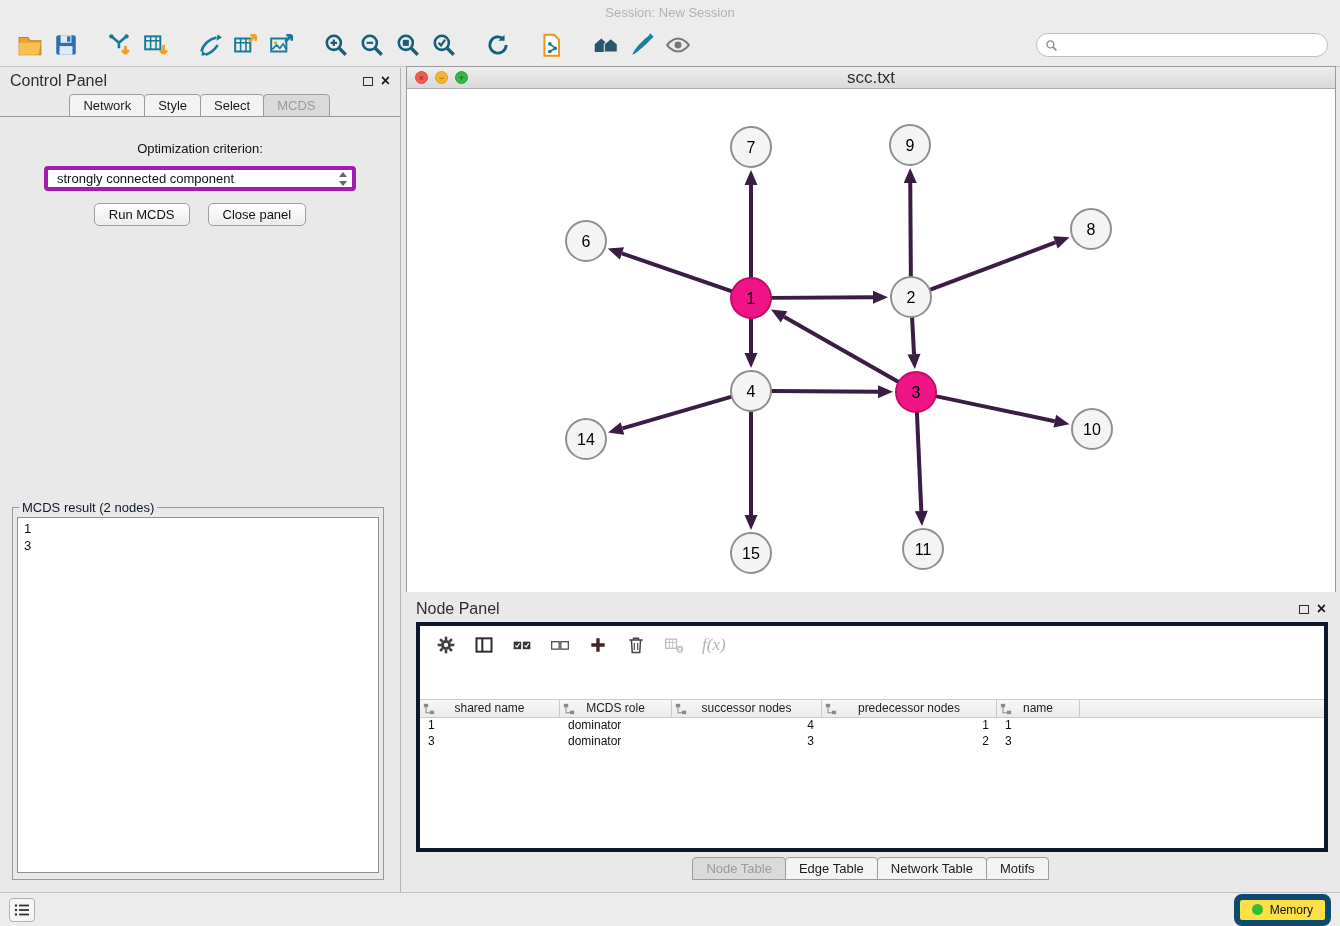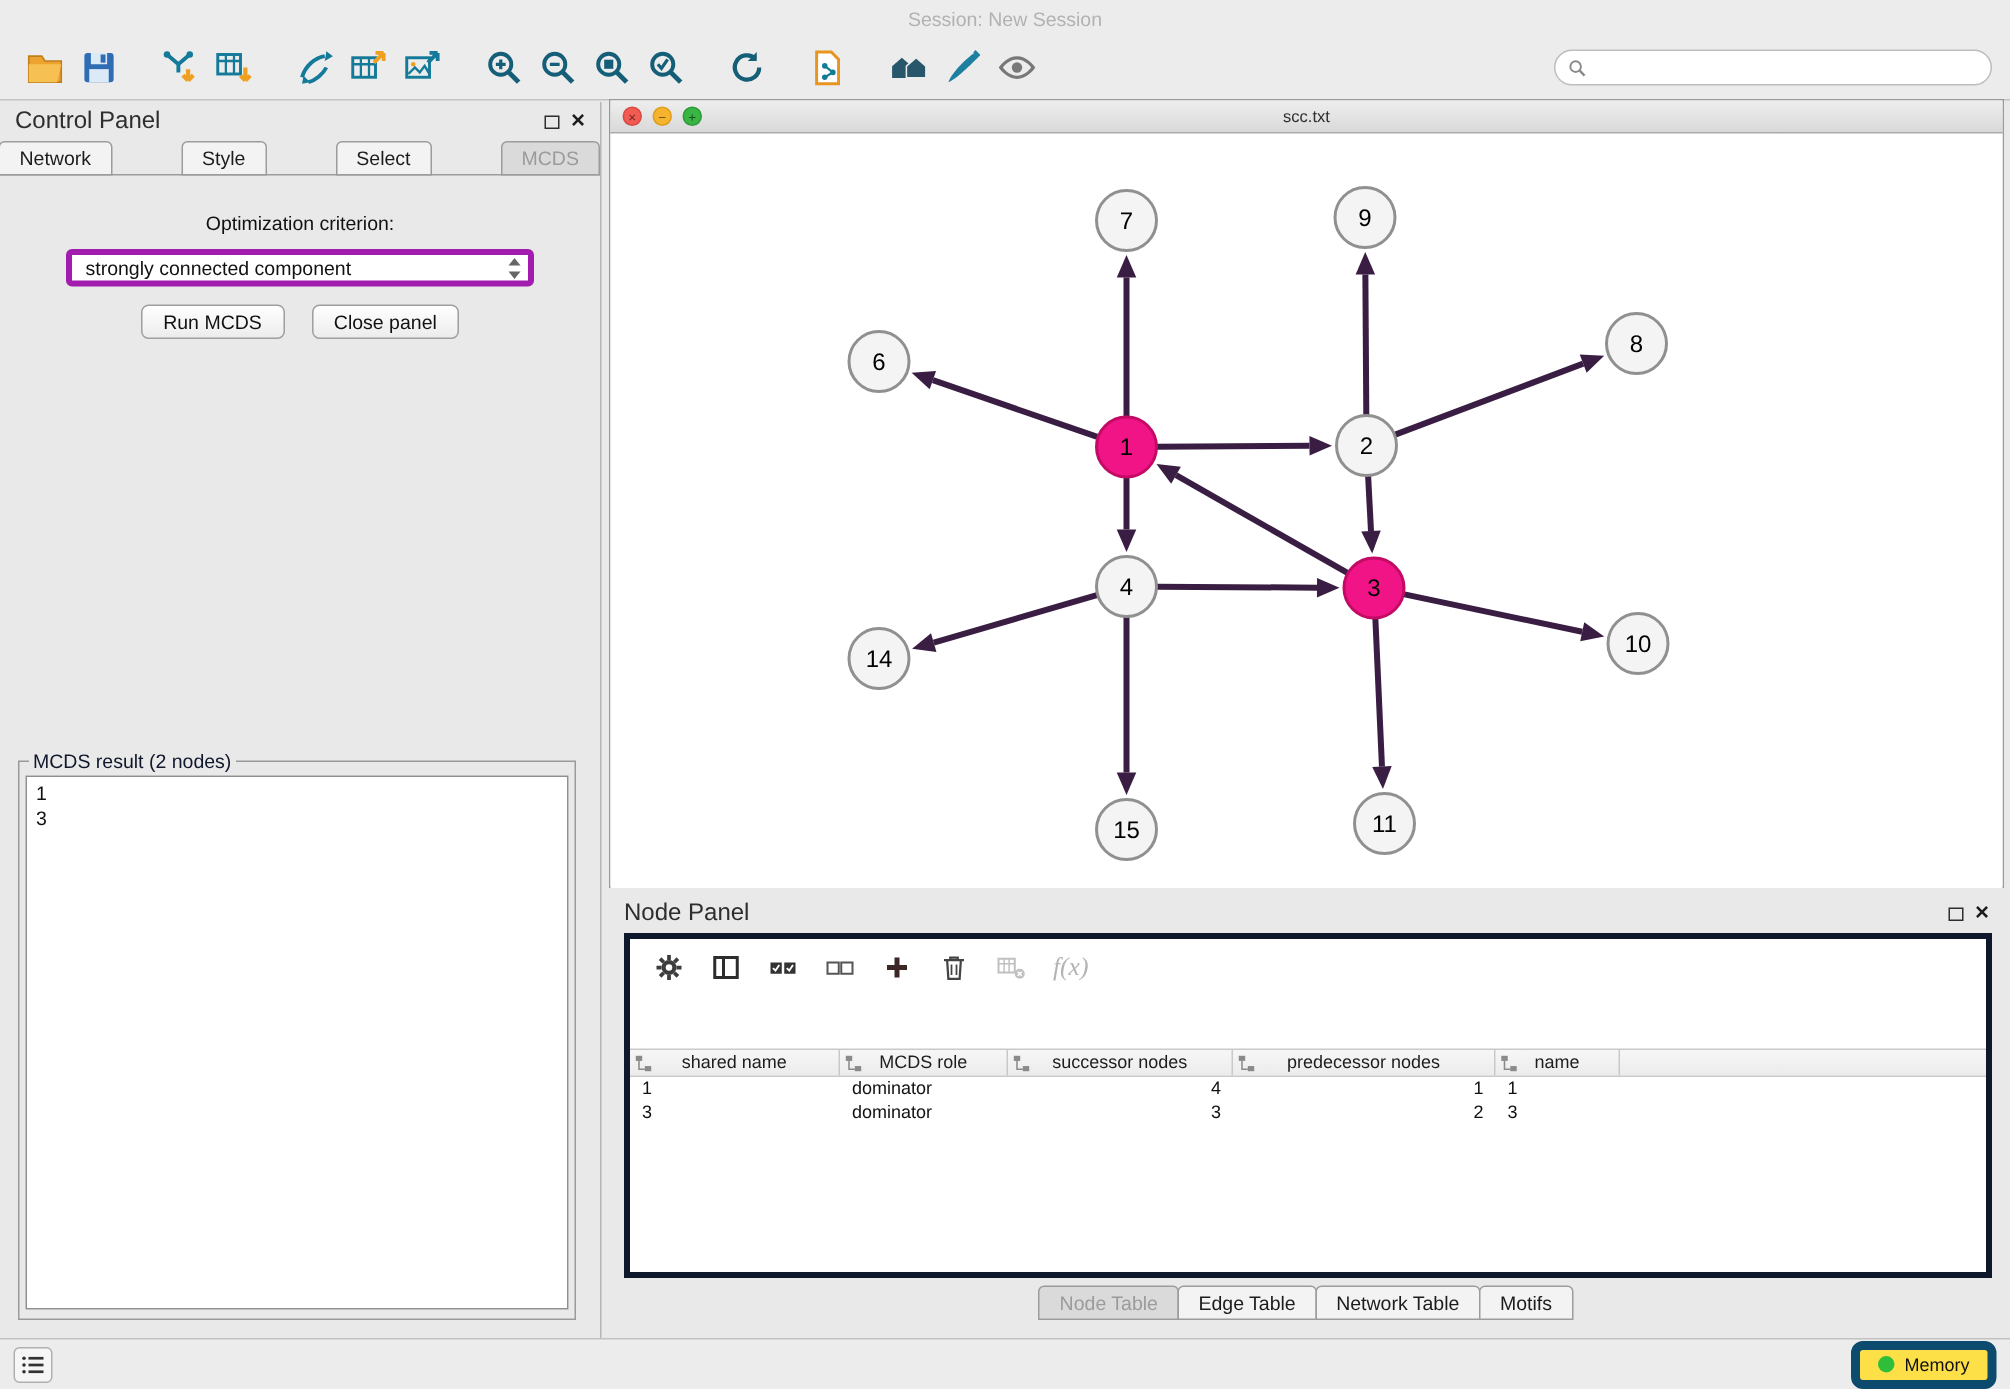--- a/index.html
+++ b/index.html
@@ -25,21 +25,21 @@
                align-items:center; padding:0 8px; gap:5px; }
   .searchbox input { border:none; outline:none; flex:1; font-size:13px; background:transparent; font-family:"Liberation Sans",sans-serif; }
 
   
   .control-panel { position:absolute; left:0; top:68px; width:401px; bottom:34px;
                    background:#e9e9e9; border-right:1px solid #b5b5b5; }
   .panel-header { height:26px; display:flex; align-items:center; padding:0 10px; gap:8px; }
   .panel-header .ph-title { font-size:16px; color:#2e2e2e; flex:1; }
   .box-icon { width:10px; height:9px; border:1.5px solid #2e2e2e; display:inline-block; }
   .x-icon { font-size:16px; font-weight:bold; color:#1c1c1c; line-height:10px; }
-  .tabs { display:flex; justify-content:space-between; position:relative; z-index:2; }
+  .tabs { display:flex; justify-content:center; position:relative; z-index:2; }
   .tab { font-size:13px; padding:3px 13px; background:#f3f3f3; border:1px solid #9c9c9c;
          margin-left:-1px; border-radius:4px 4px 0 0; color:#1c1c1c; }
   .tab.active { background:#dadada; color:#9b9b9b; }
   .cp-content { border-top:1px solid #9c9c9c; margin-top:-1px; padding-top:24px; height:100%; }
   .opt-label { text-align:center; font-size:13px; color:#111; }
   .selectbox { width:312px; height:25px; margin:10px auto 0 auto; background:#fff;
                border:4px solid #a21caf; border-radius:4px; display:flex; align-items:center;
                padding:0 4px 0 9px; }
   .selectbox .sel-text { flex:1; font-size:13px; color:#111; }
   .btn-row { display:flex; justify-content:center; gap:18px; margin-top:12px; }
@@ -50,21 +50,21 @@
   .result-fieldset legend { font-size:13px; color:#0f172a; padding:0 3px; margin-left:2px; }
   .result-list { background:#fff; border:1px solid #8f8f8f; height:100%;
                  padding:2px 6px; font-size:13px; line-height:17px; color:#111; overflow:hidden; }
 
   
   .network-window { position:absolute; left:406px; top:66px; width:930px; height:526px;
                     border:1px solid #9a9a9a; background:#fff; }
   .nw-titlebar { height:22px; background:linear-gradient(#eeeeee,#d9d9d9);
                  border-bottom:1px solid #ababab; position:relative;
                  display:flex; align-items:center; justify-content:center; }
-  .nw-titlebar .nw-title { font-size:11px; color:#2e2e2e; }
+  .nw-titlebar .nw-title { font-size:17px; color:#2e2e2e; }
   .lights { position:absolute; left:8px; top:4px; display:flex; gap:7px; }
   .light { width:13px; height:13px; border-radius:50%; font-size:9px; line-height:12px;
            text-align:center; color:rgba(0,0,0,.55); }
   .light.red    { background:#f25a52; border:1px solid #d84a44; }
   .light.yellow { background:#f6b42c; border:1px solid #dd9f22; }
   .light.green  { background:#39b544; border:1px solid #2d9c38; }
   .graph-svg { display:block; width:928px; height:503px; background:#fff; }
 
   
   .table-panel { position:absolute; left:406px; top:596px; width:930px; height:292px; }

